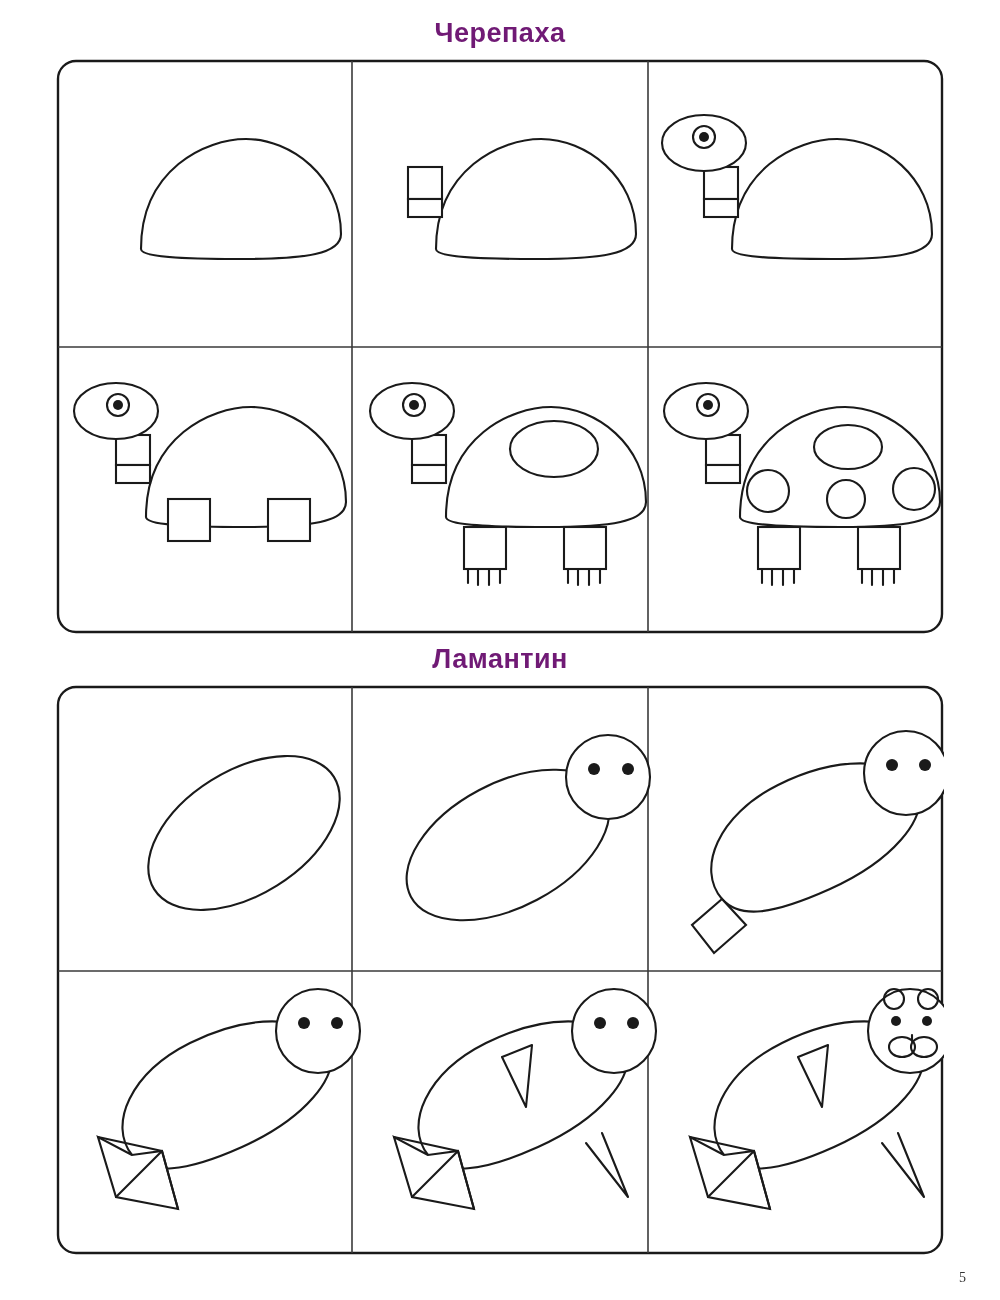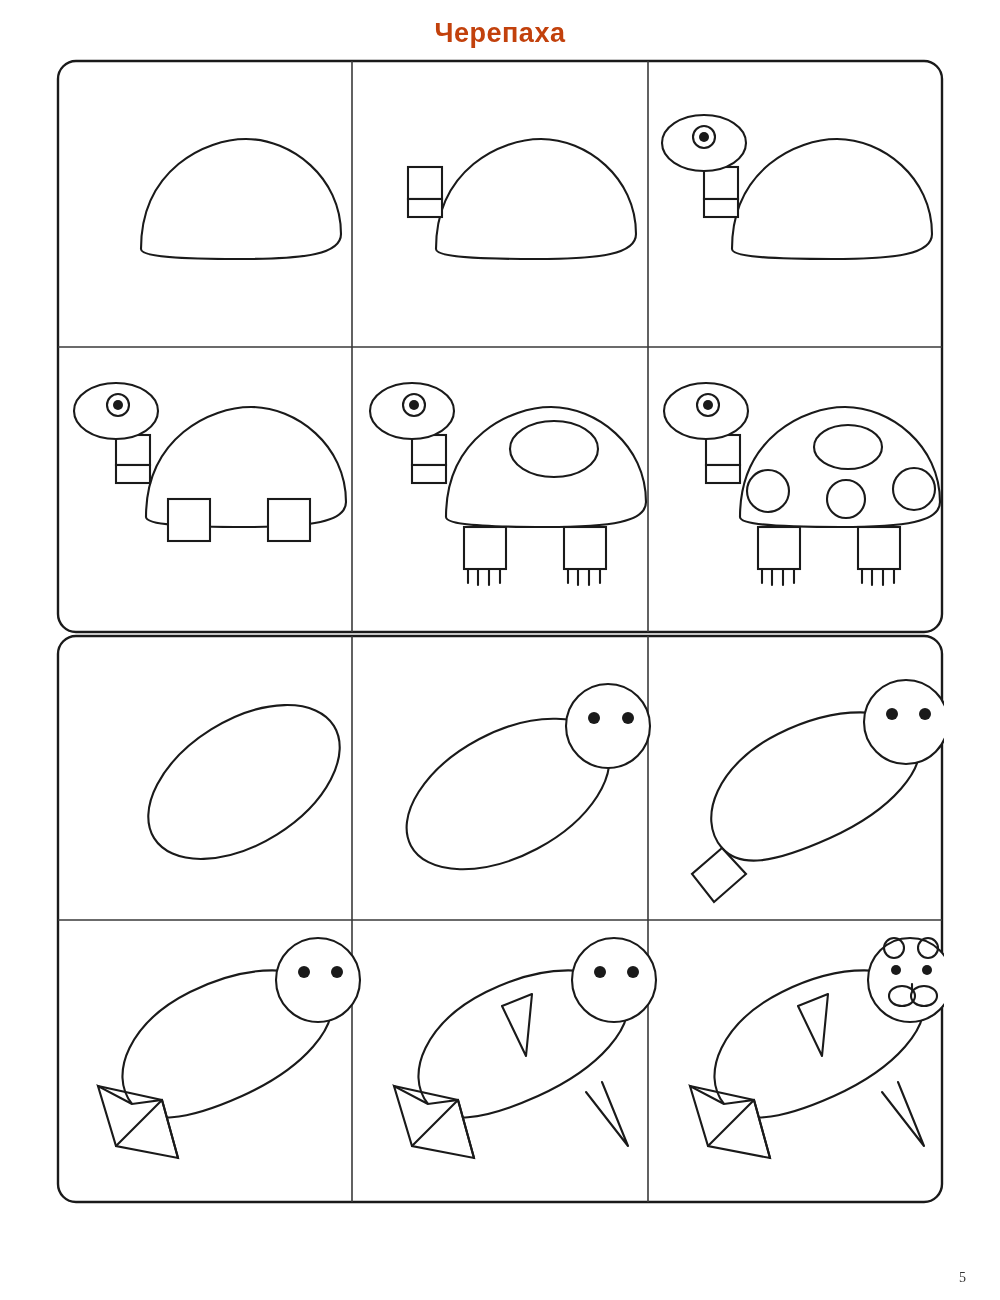--- a/index.html
+++ b/index.html
@@ -19,21 +19,21 @@
     width: 1000px;
     height: 1300px;
     position: relative;
     box-sizing: border-box;
   }
   .section-title {
     text-align: center;
     font-weight: bold;
     font-size: 27px;
     letter-spacing: 0.5px;
-    color: #c2410c;
+    color: #701a75;
   }
   #title-turtle {
     padding-top: 18px;
     padding-bottom: 10px;
   }
   #title-manatee {
     padding-top: 10px;
     padding-bottom: 10px;
   }
   .grid-wrap {
@@ -150,20 +150,21 @@
         <circle class="stroke" cx="652" cy="346" r="11"></circle>
         <circle class="eye-dot" cx="652" cy="346" r="5"></circle>
         <rect class="white-fill" x="702" y="468" width="42" height="42"></rect>
         <path class="stroke" d="M706 510 L706 524 M716 510 L716 526 M727 510 L727 526 M738 510 L738 524"></path>
         <rect class="white-fill" x="802" y="468" width="42" height="42"></rect>
         <path class="stroke" d="M806 510 L806 524 M816 510 L816 526 M827 510 L827 526 M838 510 L838 524"></path>
       </g>
     </svg>
   </div>
 
+  <div class="section-title" id="title-manatee">Ламантин</div>
 
   <div class="grid-wrap">
     <svg class="grid-svg" width="888" height="570" viewBox="0 0 888 570" xmlns="http://www.w3.org/2000/svg">
       <rect class="frame" x="2" y="2" width="884" height="566" rx="18" ry="18"></rect>
       <line class="thin" x1="296" y1="2" x2="296" y2="568"></line>
       <line class="thin" x1="592" y1="2" x2="592" y2="568"></line>
       <line class="thin" x1="2" y1="286" x2="886" y2="286"></line>
 
       <g>
         <ellipse class="stroke" cx="188" cy="148" rx="106" ry="62" transform="rotate(-32 188 148)"></ellipse>

